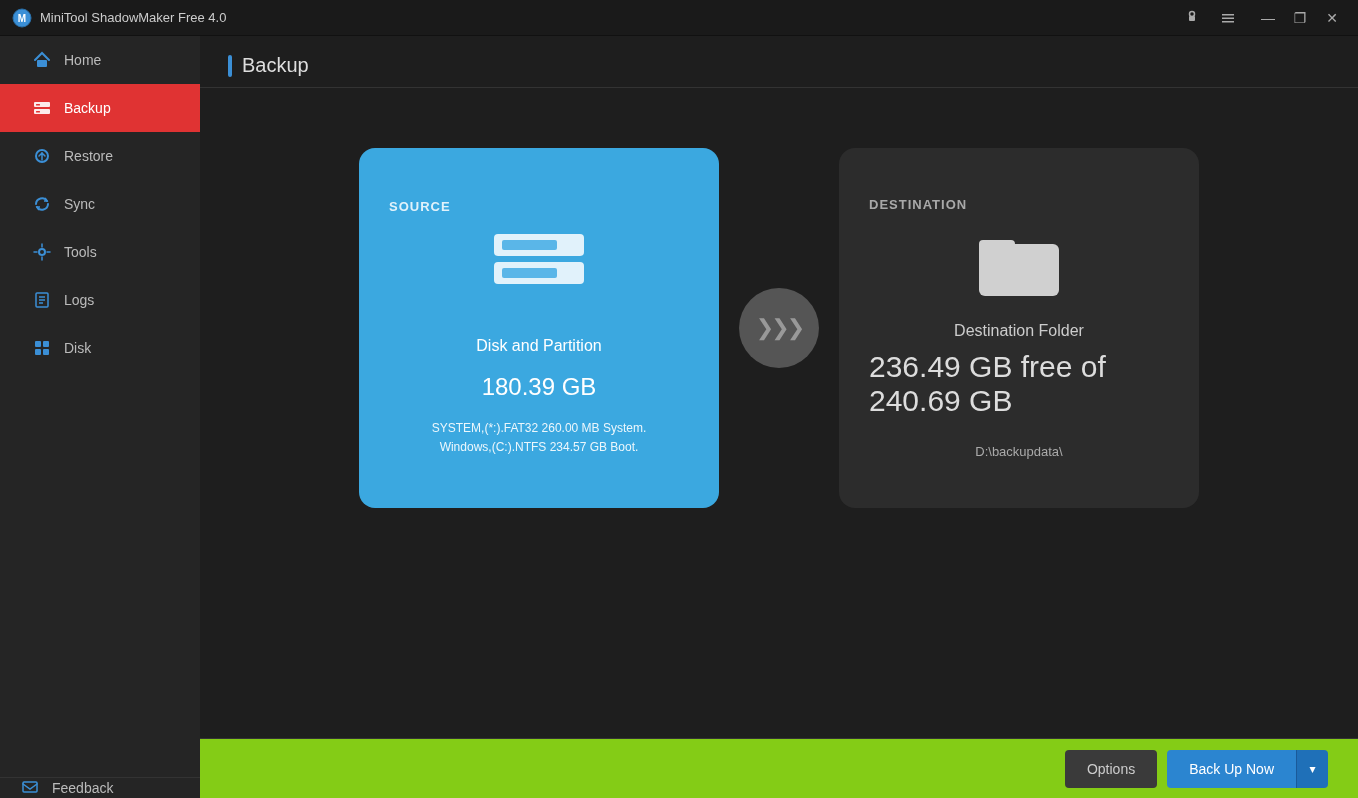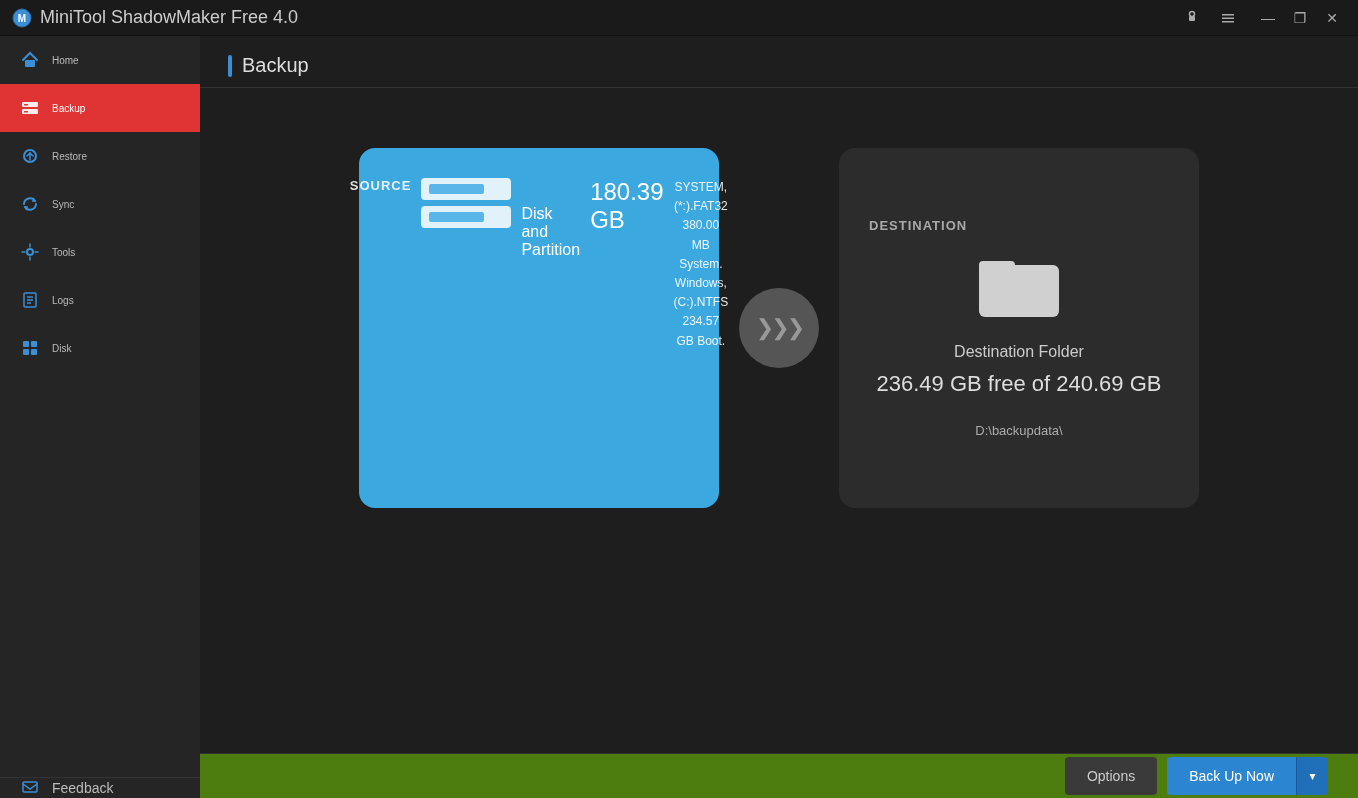--- a/index.html
+++ b/index.html
@@ -29,21 +29,21 @@
       display: flex;
       align-items: center;
       gap: 8px;
     }
     #titlebar-logo {
       width: 20px;
       height: 20px;
     }
     #titlebar-title {
       color: #ccc;
-      font-size: 18px;
+      font-size: 13px;
     }
     #titlebar-controls {
       display: flex;
       align-items: center;
       gap: 4px;
     }
     .title-btn {
       width: 28px;
       height: 28px;
       background: transparent;
@@ -85,24 +85,24 @@
       width: 200px;
       background: #252525;
       display: flex;
       flex-direction: column;
       flex-shrink: 0;
     }
     .nav-item {
       display: flex;
       align-items: center;
       gap: 12px;
-      padding: 14px 20px;
+      padding: 14px 32px;
       cursor: pointer;
       color: #bbb;
-      font-size: 10px;
+      font-size: 14px;
       transition: background 0.15s;
     }
     .nav-item.active {
       background: #e03333;
       color: white;
     }
     .nav-icon {
       width: 20px;
       height: 20px;
       display: flex;
@@ -168,22 +168,22 @@
       margin-top: 20px;
     }
 
     
     .source-card {
       width: 360px;
       height: 360px;
       background: #3ba8e0;
       border-radius: 16px;
       display: flex;
-      flex-direction: row;
-      align-items: flex-start;
+      flex-direction: column;
+      align-items: center;
       justify-content: center;
       cursor: pointer;
       padding: 30px;
       gap: 10px;
     }
 
     .card-label {
       font-size: 13px;
       font-weight: 600;
       letter-spacing: 1px;
@@ -302,34 +302,34 @@
       background: #d0d0d0;
       border-radius: 4px 4px 0 0;
     }
 
     .dest-card-title {
       font-size: 16px;
       color: #ccc;
       font-weight: 400;
     }
     .dest-card-size {
-      font-size: 22px;
+      font-size: 30px;
       color: #ddd;
       font-weight: 400;
       margin-bottom: 16px;
     }
     .dest-card-path {
       font-size: 13px;
       color: #aaa;
     }
 
     
     #bottom-bar {
-      height: 45px;
-      background: #4d7c0f;
+      height: 60px;
+      background: #84cc16;
       border-top: 1px solid #333;
       display: flex;
       align-items: center;
       justify-content: flex-end;
       padding: 0 30px;
       gap: 10px;
     }
     .options-btn {
       height: 38px;
       padding: 0 22px;
@@ -520,21 +520,21 @@
               <div class="disk-row-inner"></div>
             </div>
             <div class="disk-row">
               <div class="disk-row-inner2"></div>
             </div>
           </div>
 
           <span class="source-card-title">Disk and Partition</span>
           <span class="source-card-size">180.39 GB</span>
           <div class="source-card-detail">
-            <div>SYSTEM,(*:).FAT32 380.00 MB System.</div>
+            <div>SYSTEM,(*:).FAT32 260.00 MB System.</div>
             <div>Windows,(C:).NTFS 234.57 GB Boot.</div>
           </div>
         </div>
 
         <div class="arrow-connector">
           <span style="font-size:22px; color:#999; letter-spacing:-3px;">❯❯❯</span>
         </div>
 
         <div class="dest-card">
           <span class="card-label">DESTINATION</span>

